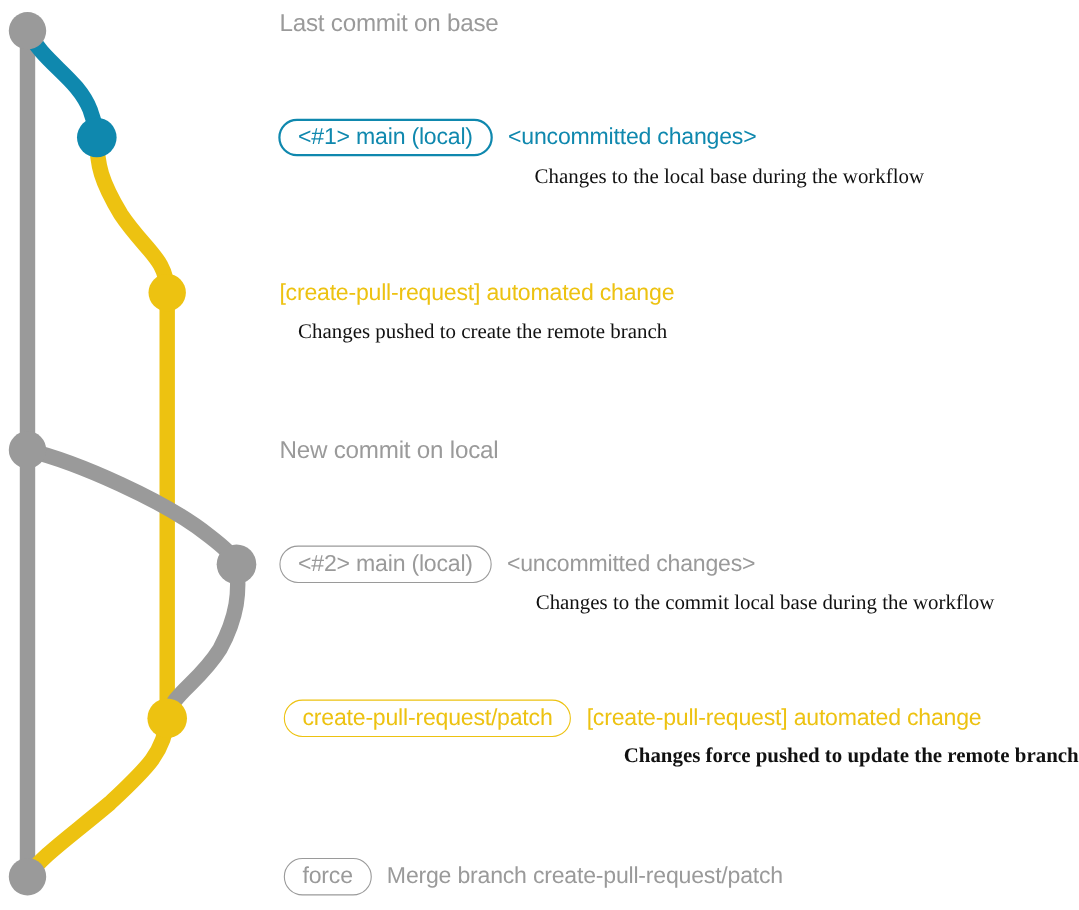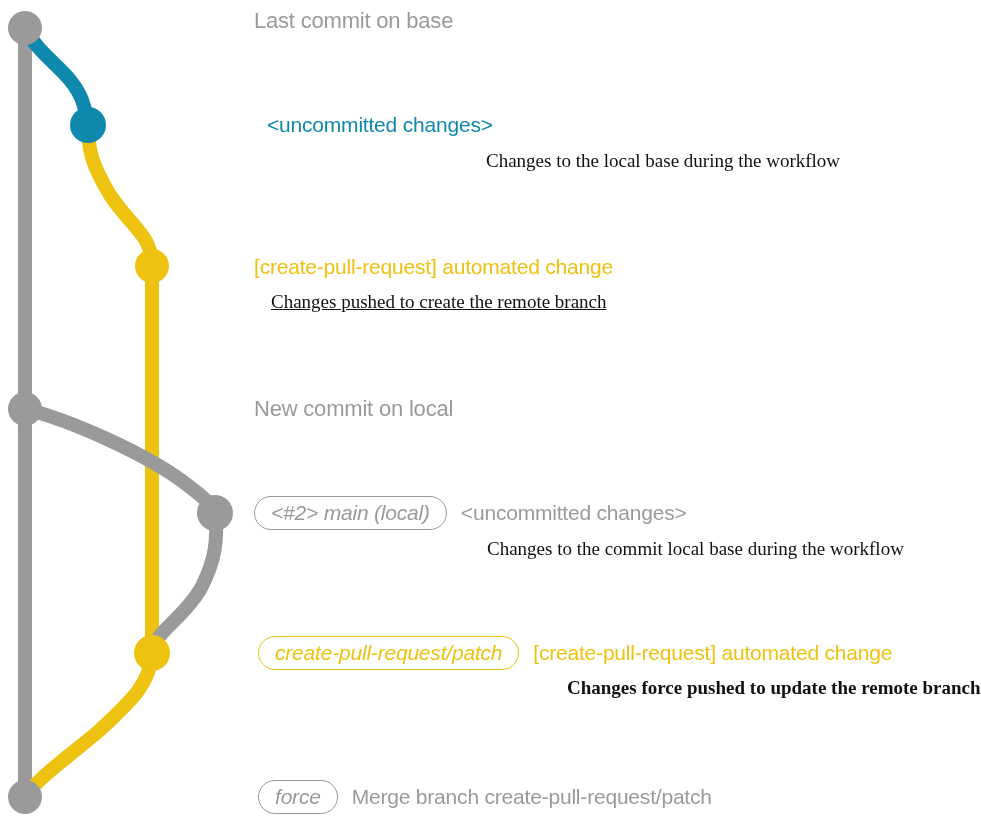--- a/index.html
+++ b/index.html
@@ -19,21 +19,21 @@
     border:2px solid currentColor;
     border-radius:999px;
     box-sizing:border-box;
     white-space:nowrap;
     font-size:21px;
     font-weight:400;
     letter-spacing:-0.2px;
     padding:0 16px;
     height:34px;
   }
-  .pill.thin{border-width:1.5px;font-style:italic;}
+  .pill.thin{border-width:1.5px;}
 
   .msg{
     font-size:21px;
     white-space:nowrap;
     letter-spacing:-0.2px;
     line-height:34px;
   }
   .desc{
     font-family:"Liberation Serif", serif;
     font-size:19px;
@@ -79,30 +79,31 @@
   <circle cx="25" cy="797" r="17" fill="#9a9a9a"></circle>
 </svg>
 
 <div class="row" style="left:254px;top:8px;">
   <span class="plain-head c-gray">Last commit on base</span>
 </div>
 
 <div class="row" style="left:253px;top:108px;">
   <div class="blk">
     <div class="inline">
+      <span class="pill c-blue">&lt;#1&gt; main (local)</span>
       <span class="msg c-blue" style="margin-left:14px;">&lt;uncommitted changes&gt;</span>
     </div>
     <div class="desc" style="margin-left:233px;margin-top:6px;">Changes to the local base during the workflow</div>
   </div>
 </div>
 
 <div class="row" style="left:254px;top:250px;">
   <div class="blk">
     <span class="msg c-yellow">[create-pull-request] automated change</span>
-    <div class="desc" style="margin-left:17px;margin-top:5px;text-decoration:underline;">Changes pushed to create the remote branch</div>
+    <div class="desc" style="margin-left:17px;margin-top:5px;">Changes pushed to create the remote branch</div>
   </div>
 </div>
 
 <div class="row" style="left:254px;top:396px;">
   <span class="plain-head c-gray">New commit on local</span>
 </div>
 
 <div class="row" style="left:254px;top:496px;">
   <div class="blk">
     <div class="inline">

